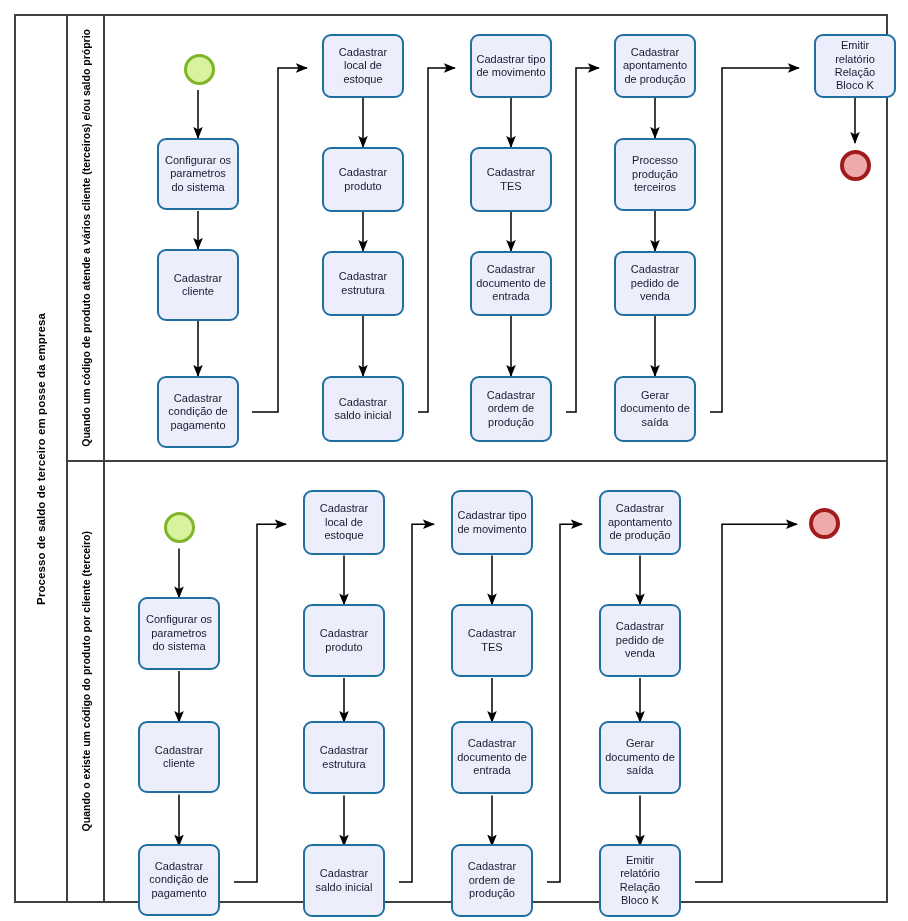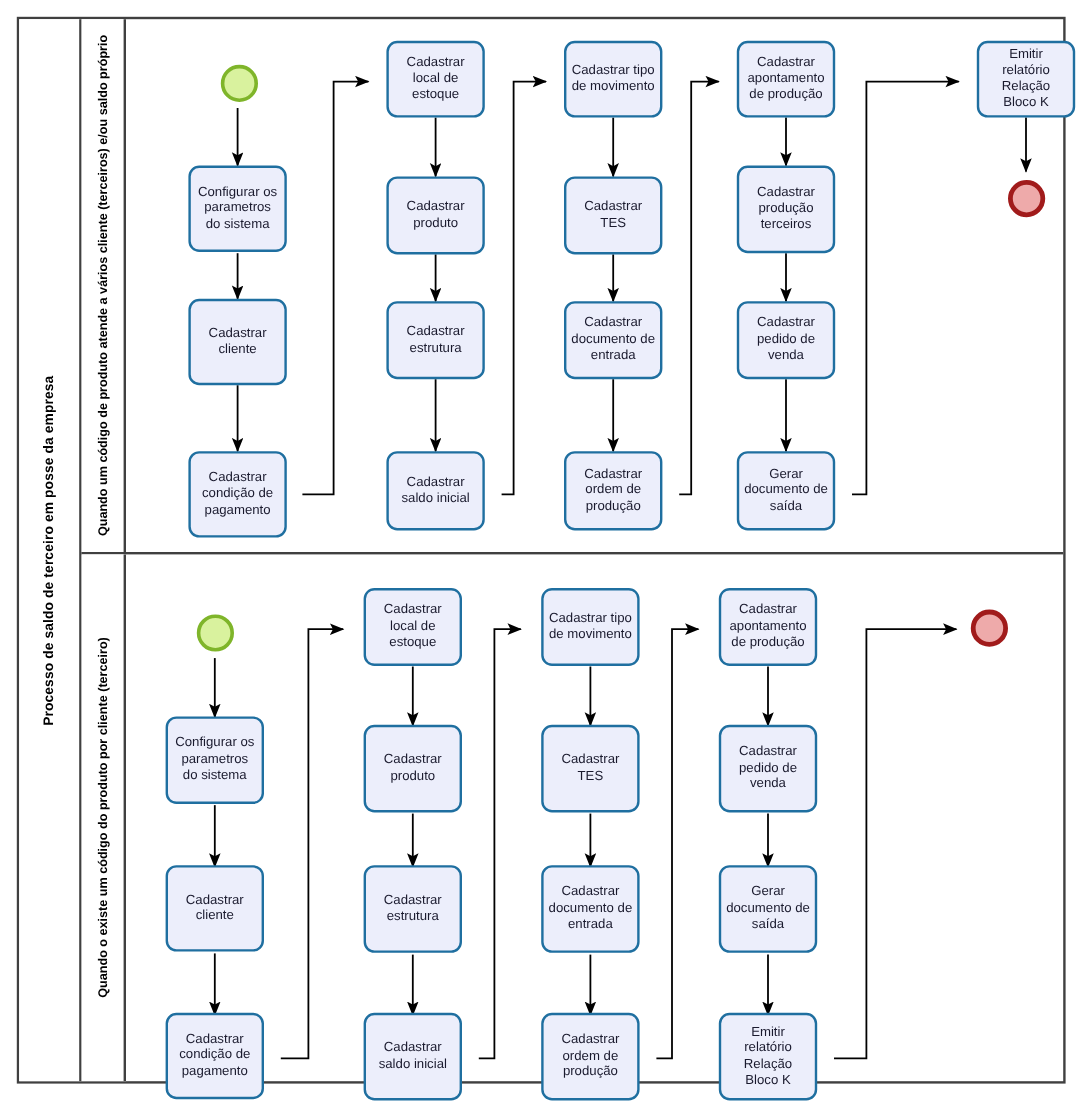--- a/index.html
+++ b/index.html
@@ -219,21 +219,21 @@
           <span>Cadastrar documento de entrada</span>
         </div>
         <div class="node" style="left:365px; top:360px; width:82px; height:66px;">
           <span>Cadastrar ordem de produção</span>
         </div>
 
         <div class="node" style="left:509px; top:18px; width:82px; height:64px;">
           <span>Cadastrar apontamento de produção</span>
         </div>
         <div class="node" style="left:509px; top:122px; width:82px; height:73px;">
-          <span>Cadastrar produção terceiros</span>
+          <span>Processo produção terceiros</span>
         </div>
         <div class="node" style="left:509px; top:235px; width:82px; height:65px;">
           <span>Cadastrar pedido de venda</span>
         </div>
         <div class="node" style="left:509px; top:360px; width:82px; height:66px;">
           <span>Gerar documento de saída</span>
         </div>
 
         <div class="node" style="left:709px; top:18px; width:82px; height:64px;">
           <span>Emitir relatório Relação Bloco K</span>

